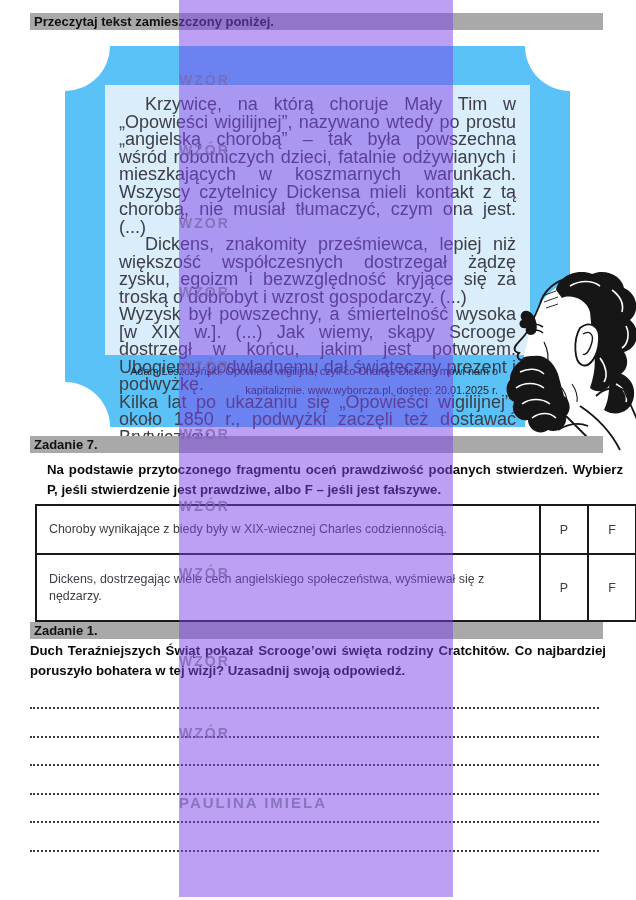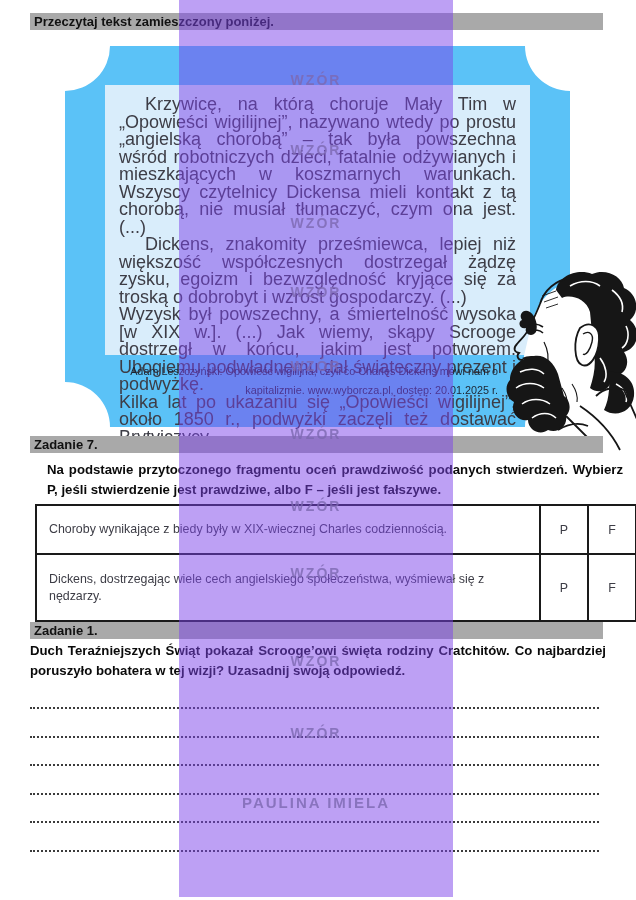--- a/index.html
+++ b/index.html
@@ -51,21 +51,21 @@
   td.pf{width:44px;text-align:center;font-size:13px;}
   tr.r1 td{height:39px;}
   tr.r2 td{height:57px;}
   
   .dotline{
     position:absolute;left:30px;width:569px;height:0;
     border-bottom:2px dotted #3b3b3b;
   }
   
   .wm{
-    position:absolute;left:179px;width:274px;text-align:center;
+    position:absolute;left:179px;width:274px;text-align:left;
     font-weight:bold;font-size:14px;letter-spacing:2px;color:#7d8f78;opacity:.8;
     z-index:40;pointer-events:none;
   }
   .wm-name{font-size:15px;letter-spacing:2px;}
   
   .band{
     position:absolute;left:179px;top:0;width:274px;height:897px;
     background:rgba(124,66,234,0.5);z-index:50;
   }
 </style>

